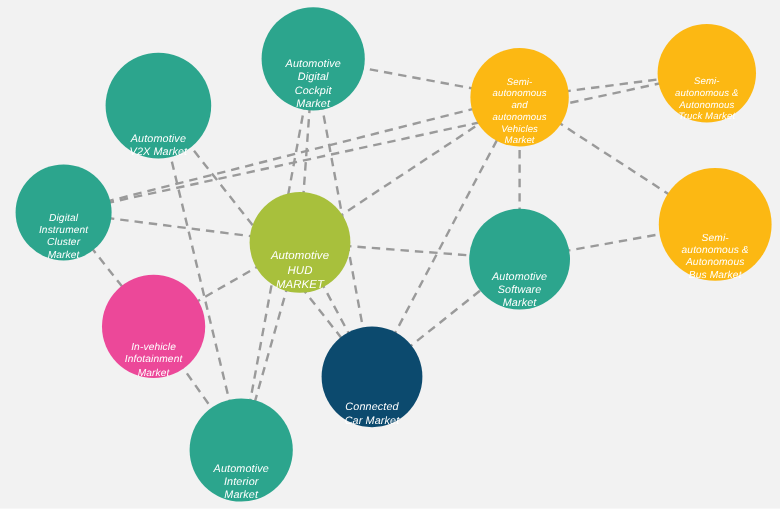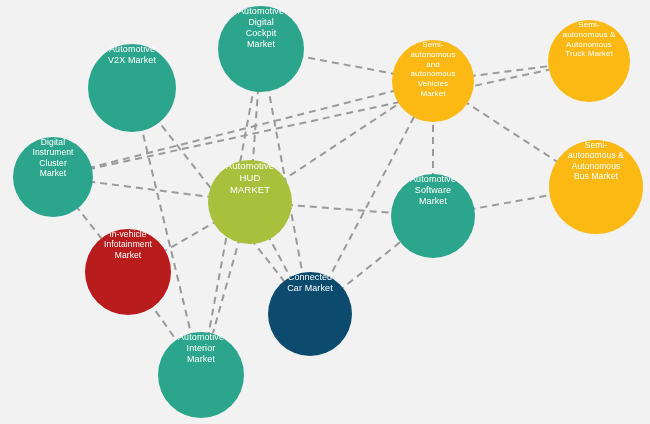--- a/index.html
+++ b/index.html
@@ -20,28 +20,29 @@
     position: absolute;
     left: 0;
     top: 0;
     width: 650px;
     height: 424px;
   }
   .node {
     position: absolute;
     border-radius: 50%;
     display: flex;
-    align-items: flex-start;
+    align-items: flex-end;
     justify-content: center;
     text-align: center;
     box-sizing: border-box;
     color: #ffffff;
     line-height: 1.22;
     letter-spacing: 0.1px;
     user-select: none;
+    font-style: italic;
   }
   .node-label {
     display: block;
     width: 100%;
     padding: 0 4px;
     box-sizing: border-box;
     white-space: pre-line;
   }
   .node.hub .node-label {
     line-height: 1.28;
@@ -92,21 +93,21 @@
 Digital
 Cockpit
 Market</span>
       </div>
       <div class="node" style="left: 13px; top: 137px; width: 80px; height: 80px; background: rgb(44, 165, 141); font-size: 8.5px;">
         <span class="node-label">Digital
 Instrument
 Cluster
 Market</span>
       </div>
-      <div class="node" style="left: 85px; top: 229px; width: 86px; height: 86px; background: #b91c1c; font-size: 8.5px;">
+      <div class="node" style="left: 85px; top: 229px; width: 86px; height: 86px; background: #ec4899; font-size: 8.5px;">
         <span class="node-label">In-vehicle
 Infotainment
 Market</span>
       </div>
       <div class="node" style="left: 158px; top: 332px; width: 86px; height: 86px; background: rgb(44, 165, 141); font-size: 9px;">
         <span class="node-label">Automotive
 Interior
 Market</span>
       </div>
       <div class="node" style="left: 268px; top: 272px; width: 84px; height: 84px; background: #0c4a6e; font-size: 9px;">

